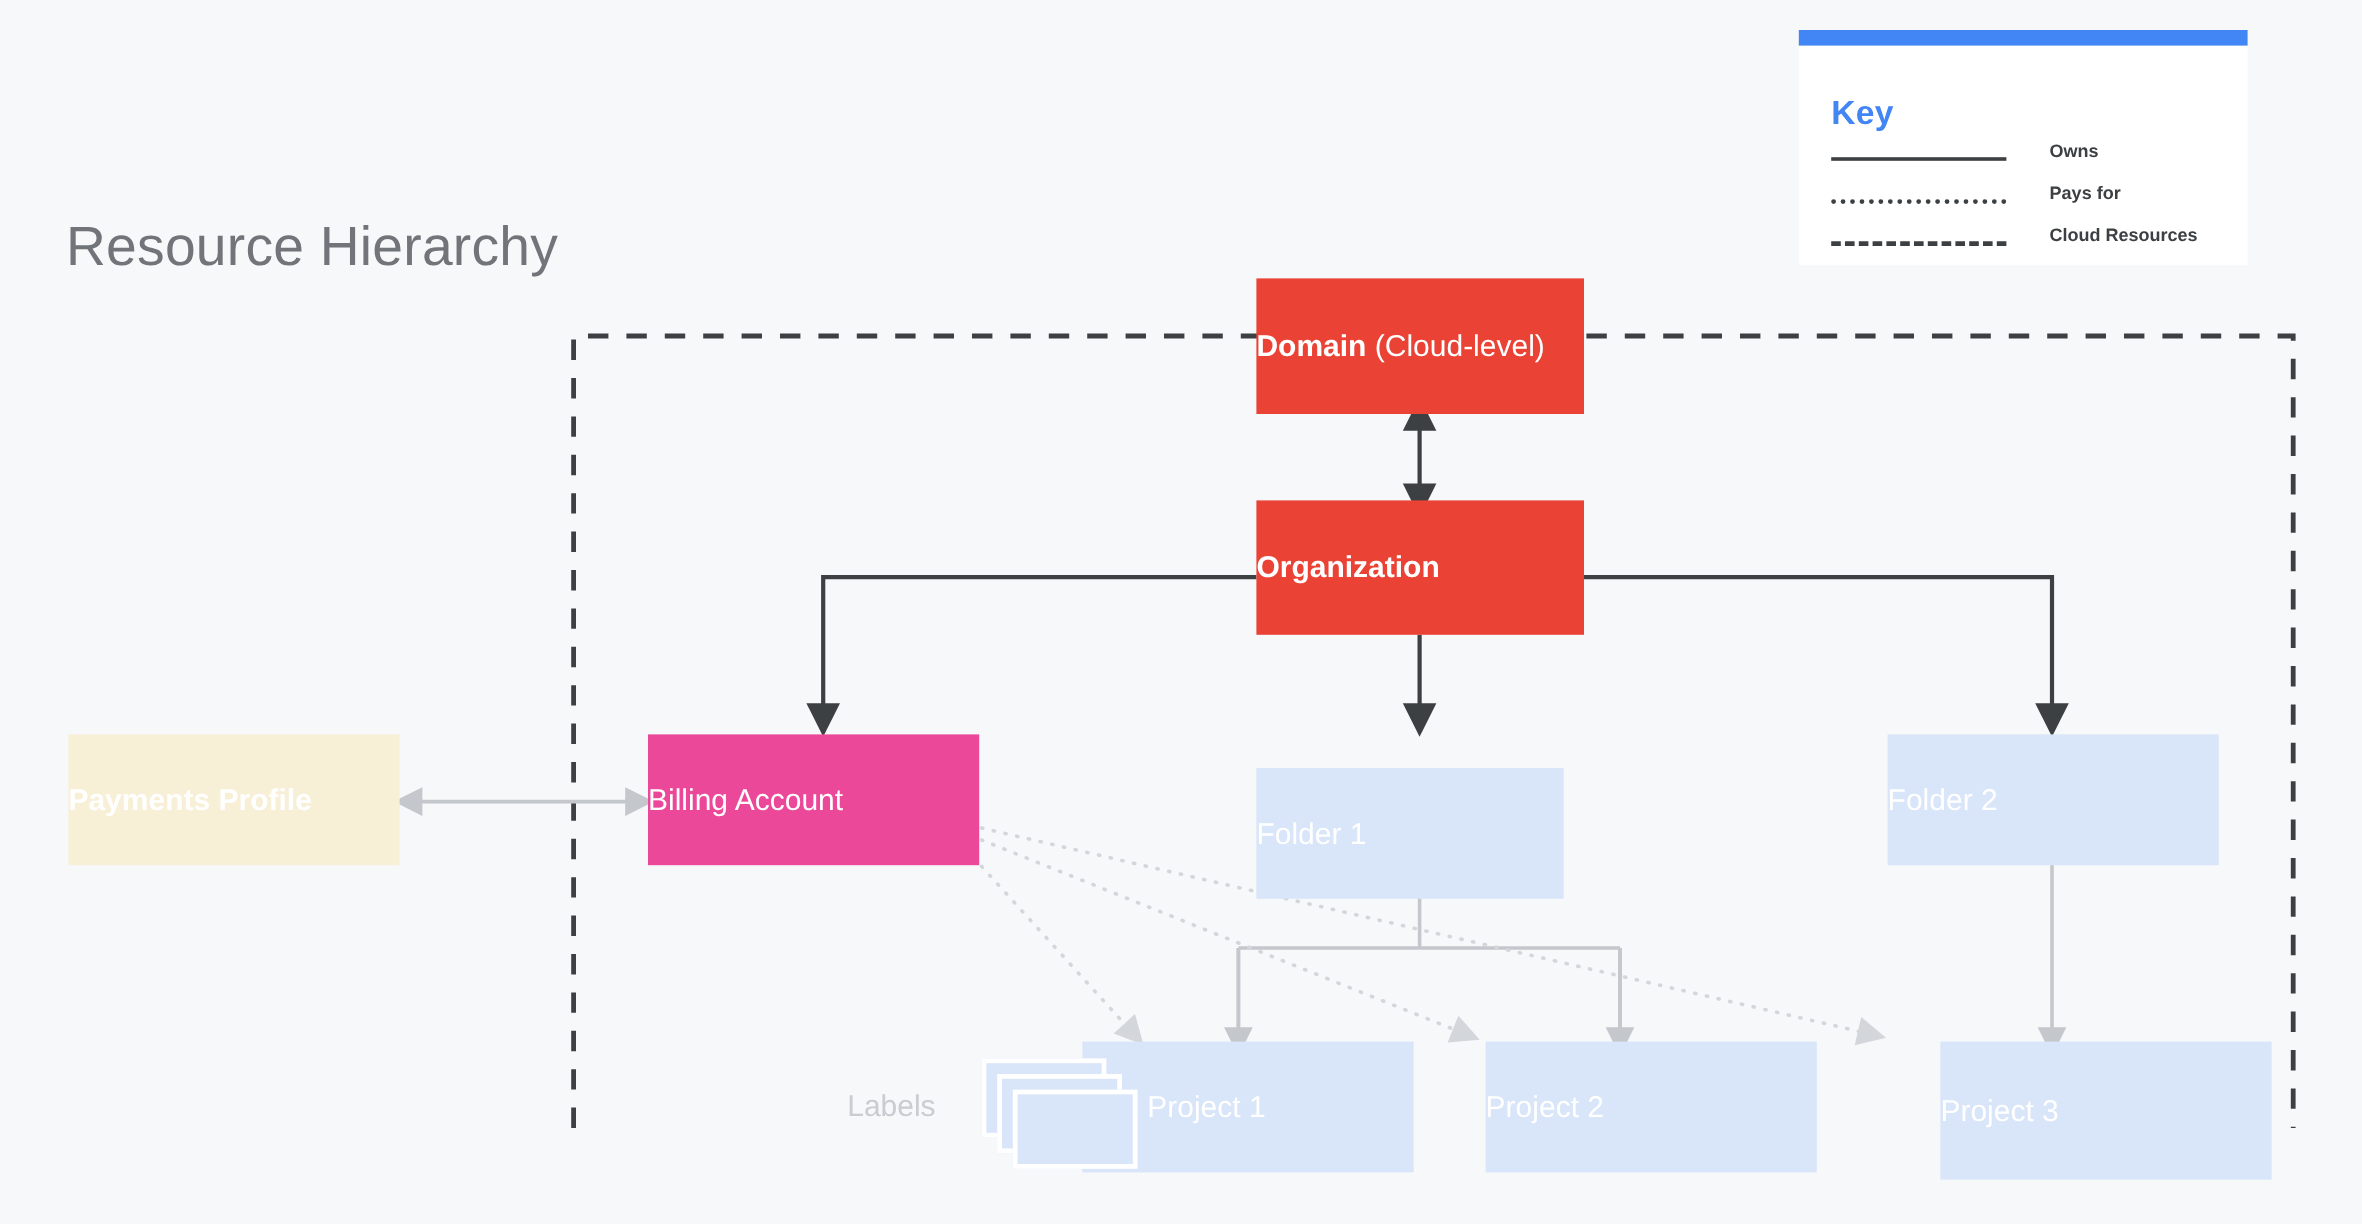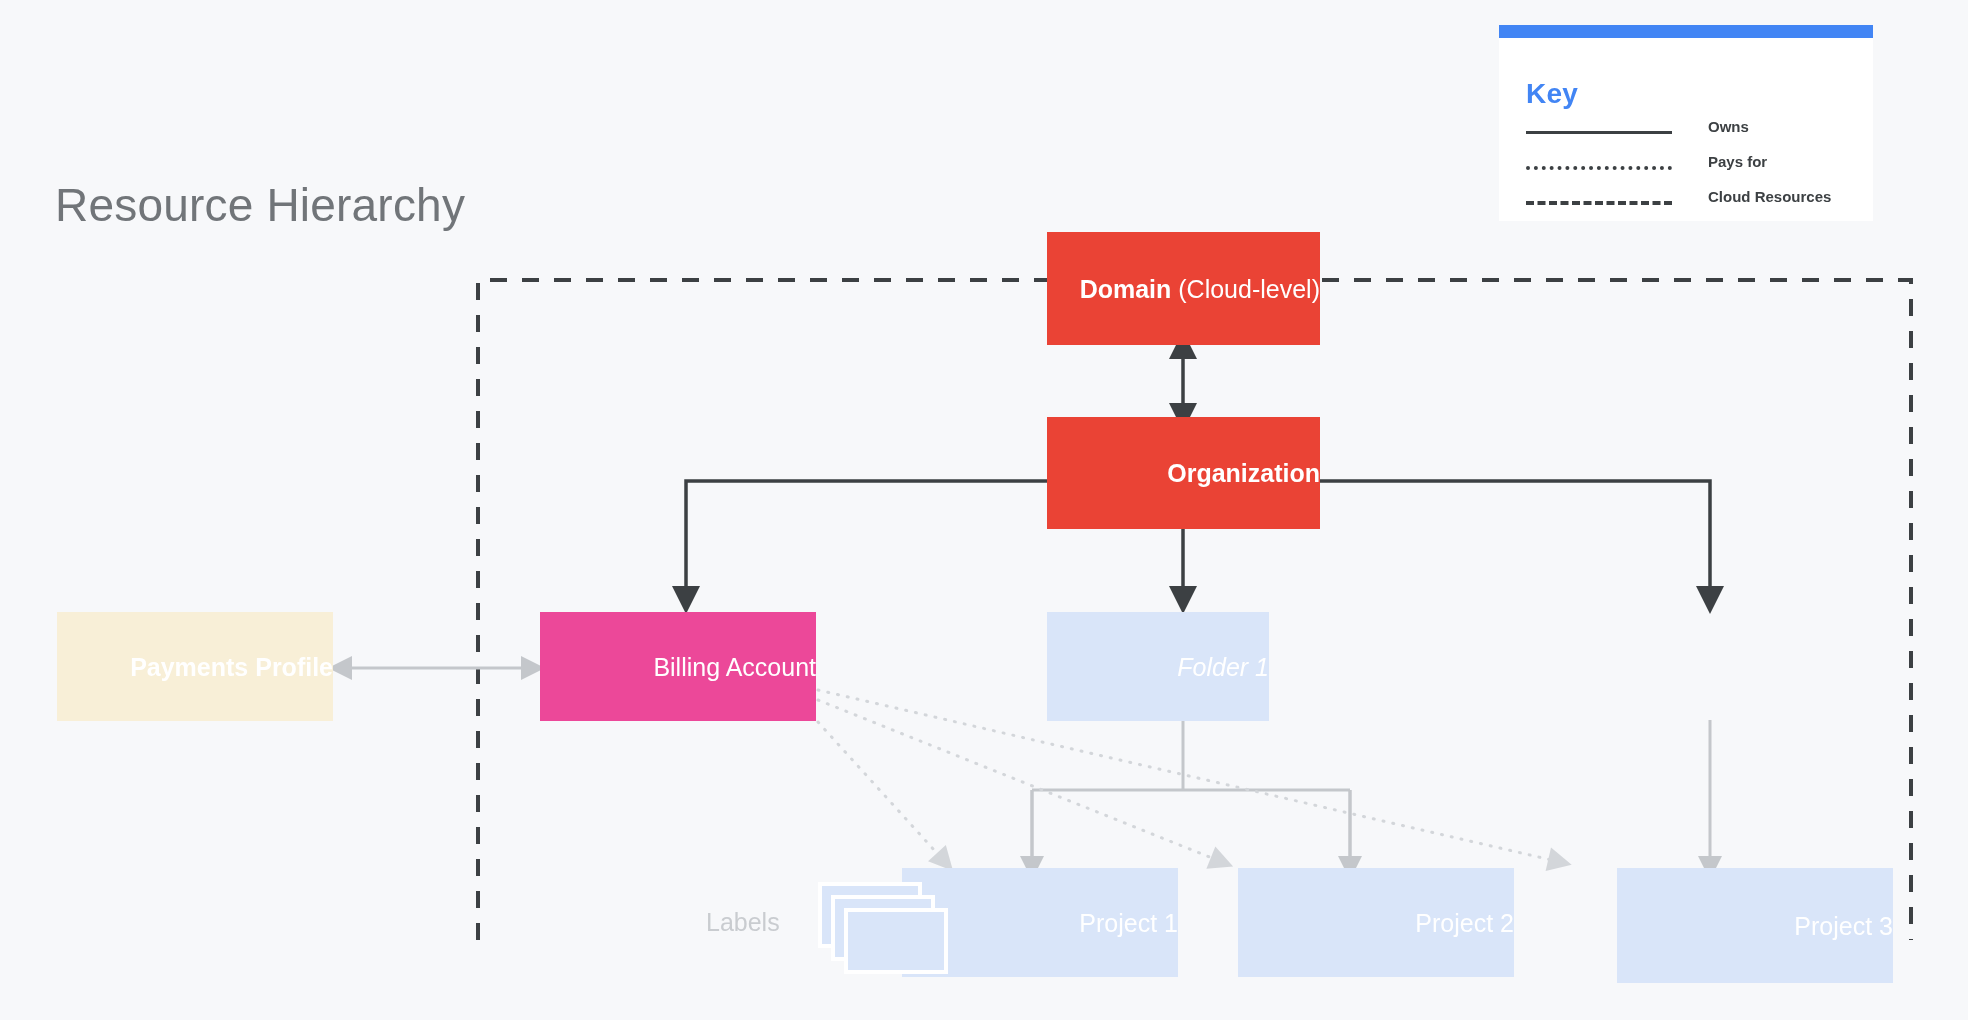--- a/index.html
+++ b/index.html
@@ -43,25 +43,24 @@
     color: #717579;
     letter-spacing: 0.2px;
     white-space: nowrap;
   }
 
   
   .node {
     position: absolute;
     display: flex;
     align-items: center;
-    justify-content: flex-end;
+    justify-content: flex-start;
     box-sizing: border-box;
     text-align: center;
     line-height: 1.2;
-    padding-left: 45px;
   }
   .node-label { white-space: nowrap; }
 
   .node.red {
     background: #EA4335;
     color: #FFFFFF;
     font-size: 25px;
   }
   .node.red .strong { font-weight: 700; }
   .node.red .light  { font-weight: 400; }
@@ -232,24 +231,27 @@
   </div>
 
   <div class="node cream" style="left:57px; top:612px; width:276px; height:109px;">
     <span class="node-label">Payments Profile</span>
   </div>
 
   <div class="node green" style="left:540px; top:612px; width:276px; height:109px;">
     <span class="node-label">Billing Account</span>
   </div>
 
-  <div class="node blue" style="left:1047px; top:612px; width:222px; height:109px;font-style:italic;">
+  <div class="node blue" style="left:1047px; top:640px; width:256px; height:109px;">
     <span class="node-label">Folder 1</span>
   </div>
 
+  <div class="node blue" style="left:1573px; top:612px; width:276px; height:109px;">
+    <span class="node-label">Folder 2</span>
+  </div>
 
   <div class="node blue" style="left:902px; top:868px; width:276px; height:109px;">
     <span class="node-label" style="margin-left:54px;">Project 1</span>
   </div>
 
   <div class="node blue" style="left:1238px; top:868px; width:276px; height:109px;">
     <span class="node-label">Project 2</span>
   </div>
 
   <div class="node blue" style="left:1573px; top:868px; width:276px; height:115px;margin-left:44px;">

